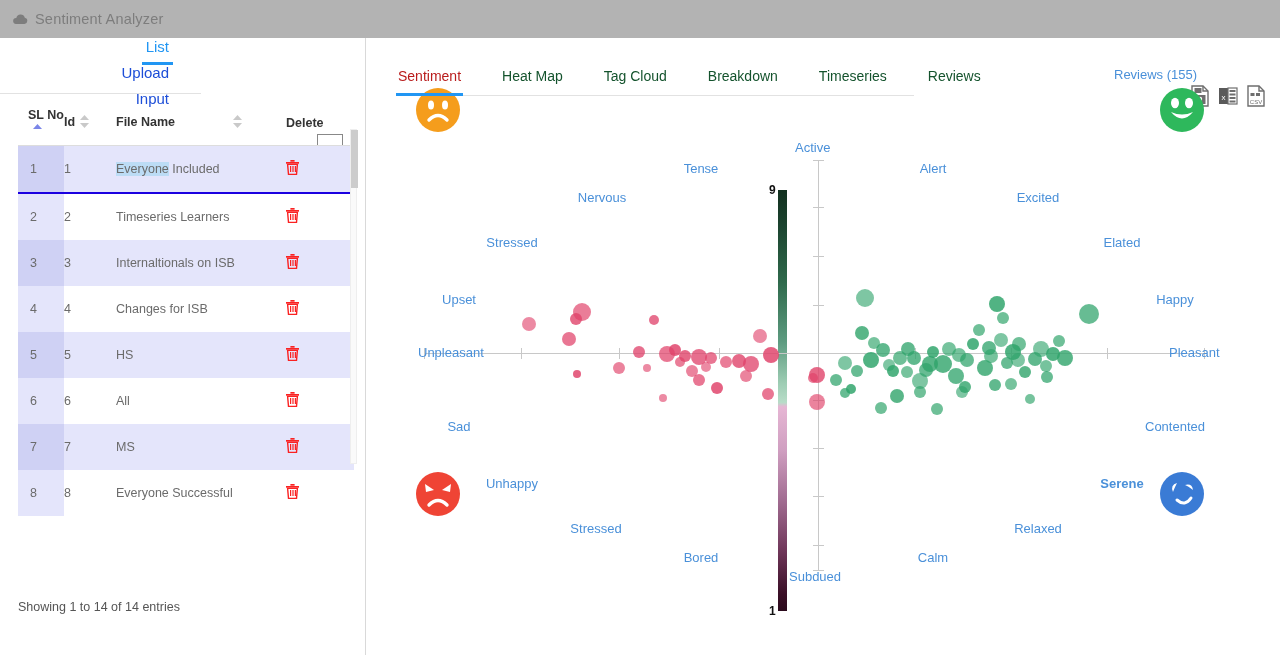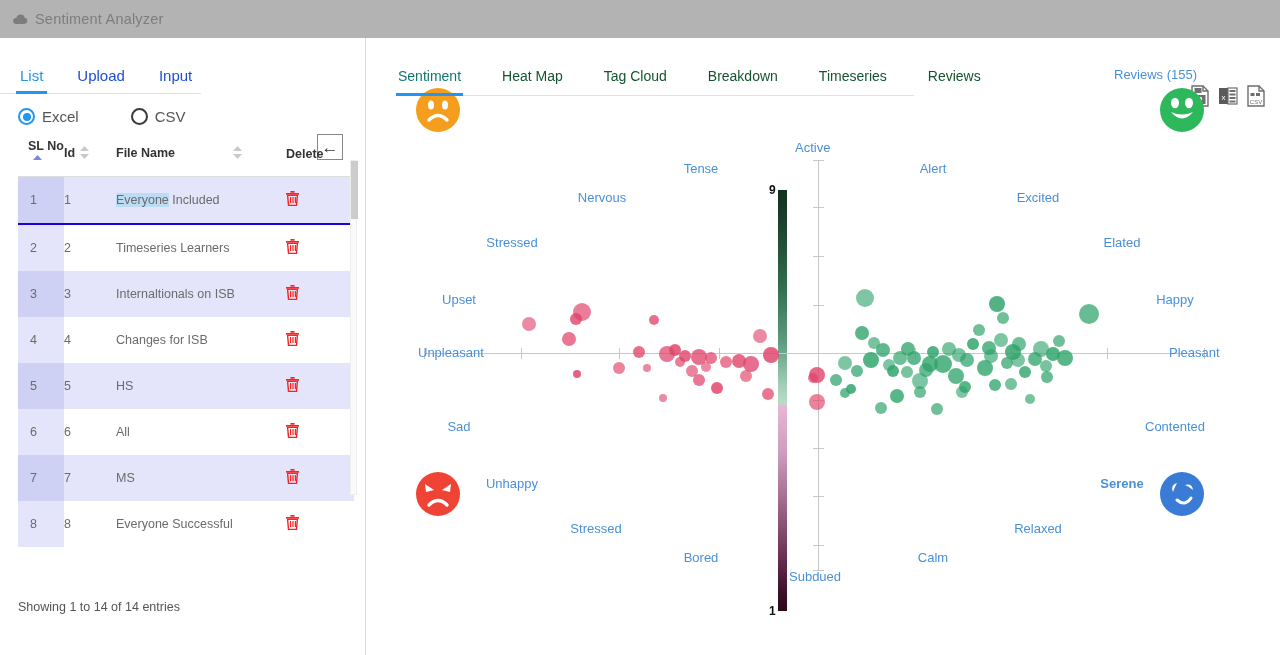--- a/index.html
+++ b/index.html
@@ -31,20 +31,21 @@
     width: 366px; height: 617px;
     border-right: 1px solid #d9d9d9;
     position: relative;
     background: #fff;
   }
   #lefttabs {
     display: flex; align-items: flex-end;
     padding-left: 18px; height: 56px;
     border-bottom: 1px solid #e2e2e2;
     margin-right: 164px;
+    flex-direction: column;
   }
   #lefttabs .tab {
     font-size: 15px; color: #1d4ed8; padding: 0 18px 9px 2px;
     cursor: pointer; margin-right: 14px; position: relative;
   }
   #lefttabs .tab.active { color: #2196f3; }
   #lefttabs .tab.active::after {
     content:""; position:absolute; left:-2px; right:14px; bottom:-1px;
     height:3px; background:#2196f3;
   }
@@ -124,21 +125,21 @@
     height:58px; position:relative;
   }
   #righttabs::after {
     content:""; position:absolute; left:30px; right:366px; bottom:0;
     height:1px; background:#e2e2e2;
   }
   #righttabs .rtab {
     font-size:14px; color:#14532d; padding:0 0 12px 0; margin-right:41px;
     cursor:pointer; position:relative;
   }
-  #righttabs .rtab.active { color:#0f766e; }
+  #righttabs .rtab.active { color:#b91c1c; }
   #righttabs .rtab.active::after {
     content:""; position:absolute; left:-2px; right:-2px; bottom:0;
     height:3px; background:#2196f3; z-index:2;
   }
 
   #exporticons {
     position:absolute; right:14px; top:47px; display:flex; gap:8px;
   }
   .exp-ico { width:20px; height:22px; cursor:pointer; }
 
@@ -181,30 +182,20 @@
 <div id="main">
 
   <div id="leftpanel">
 
     <div id="lefttabs">
       <div class="tab active">List</div>
       <div class="tab">Upload</div>
       <div class="tab">Input</div>
     </div>
 
-    <div class="radio-row">
-      <div class="radio">
-        <span class="rdot on"></span>
-        <span class="rlabel">Excel</span>
-      </div>
-      <div class="radio">
-        <span class="rdot"></span>
-        <span class="rlabel">CSV</span>
-      </div>
-    </div>
 
     <div id="back-btn">
       <span>←</span>
     </div>
 
 
     <div id="tablewrap">
       <table class="dt">
         <thead>
           <tr>

